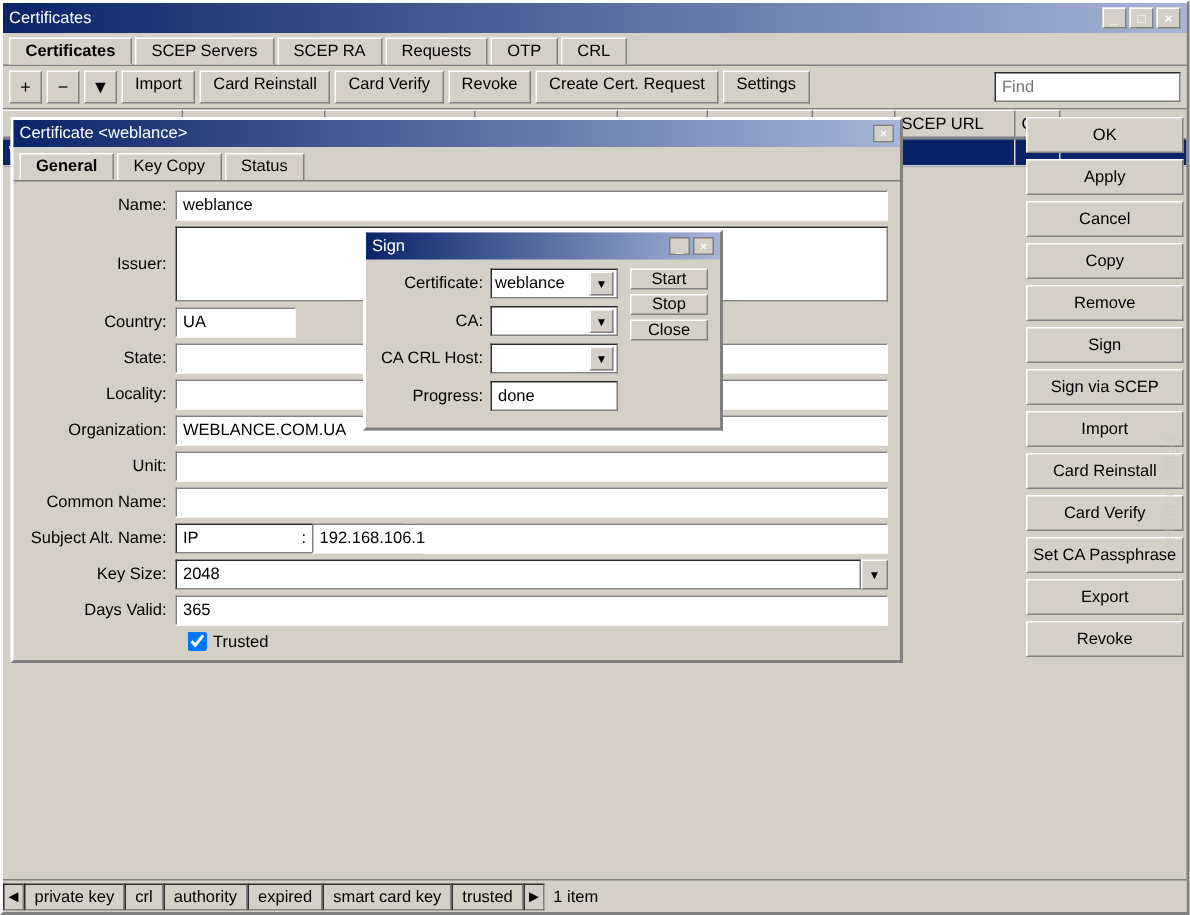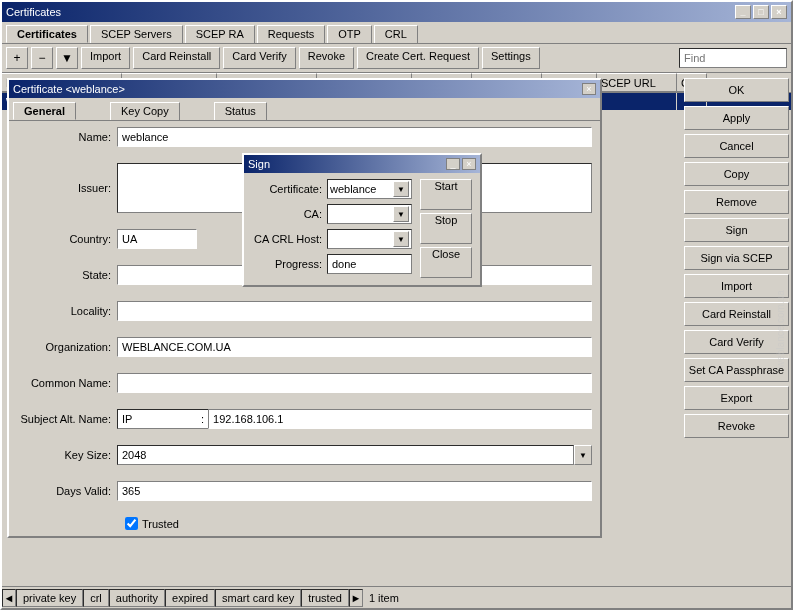--- a/index.html
+++ b/index.html
@@ -83,21 +83,21 @@
       border: 1px solid #808080;
       border-top-color: #fff;
       border-left-color: #fff;
       background: #d4d0c8;
       cursor: pointer;
       display: flex; align-items: center; justify-content: center;
       font-size: 12px;
     }
     .find-input {
       margin-left: auto;
-      width: 108px;
+      width: 124px;
       height: 20px;
       border: 1px inset #808080;
       padding: 1px 4px;
       background: #fff;
     }
 
     
     .table-header {
       display: flex;
       background: #d4d0c8;
@@ -167,40 +167,39 @@
       border: 1px solid #808080;
       display: flex; align-items: center; justify-content: center;
       cursor: pointer; font-size: 9px;
     }
 
     
     .dialog-tabs {
       display: flex;
       padding: 4px 4px 0;
       border-bottom: 1px solid #808080;
-      gap: 32px;
     }
     .dialog-tab {
       padding: 2px 10px;
       border: 1px solid #808080;
       border-bottom: none;
       background: #d4d0c8;
       cursor: pointer;
       margin-right: 2px;
       border-top-color: #fff;
       border-left-color: #fff;
     }
     .dialog-tab.active { font-weight: bold; border-bottom: 1px solid #d4d0c8; }
 
     
     .form-body { padding: 6px 8px; }
     .field-row {
       display: flex;
       align-items: center;
-      margin-bottom: 16px;
+      margin-bottom: 4px;
     }
     .field-label {
       width: 100px;
       text-align: right;
       padding-right: 6px;
       color: #000;
     }
     .field-input {
       flex: 1;
       height: 20px;
@@ -292,21 +291,21 @@
       font-size: 8px;
       cursor: pointer;
     }
     .sign-btns {
       display: flex;
       flex-direction: column;
       gap: 3px;
       margin-left: 4px;
     }
     .sign-btn {
-      width: 52px; height: 31px;
+      width: 52px; height: 14px;
       border: 1px solid #808080;
       border-top-color: #fff;
       border-left-color: #fff;
       background: #d4d0c8;
       cursor: pointer;
       text-align: center;
       font-size: 11px;
     }
     .sign-content {
       display: flex;
@@ -479,20 +478,24 @@
           <div class="field-label">State:</div>
           <input class="field-input" type="text" style="">
         </div>
         <div class="field-row">
           <div class="field-label">Locality:</div>
           <input class="field-input" type="text" style="">
         </div>
         <div class="field-row">
           <div class="field-label">Organization:</div>
           <input class="field-input" type="text" value="WEBLANCE.COM.UA" style="">
+        </div>
+        <div class="field-row">
+          <div class="field-label">Unit:</div>
+          <input class="field-input" type="text" style="">
         </div>
         <div class="field-row">
           <div class="field-label">Common Name:</div>
           <input class="field-input" type="text" style="">
         </div>
         <div class="field-row">
           <div class="field-label">Subject Alt. Name:</div>
           <div class="select-with-arrow" style="flex:none; width:80px; margin-right:4px;">
             <input class="select-input" type="text" value="IP" style="">
             <div class="select-arrow">▼</div>

